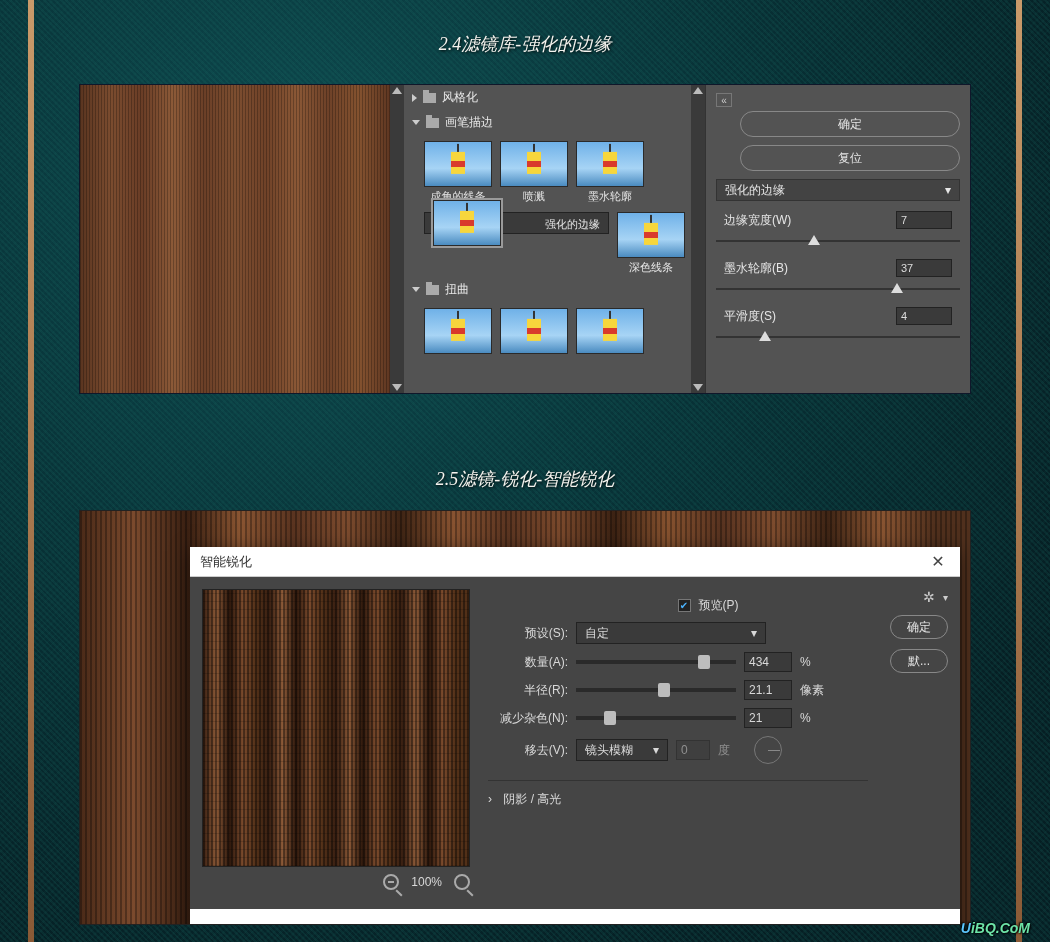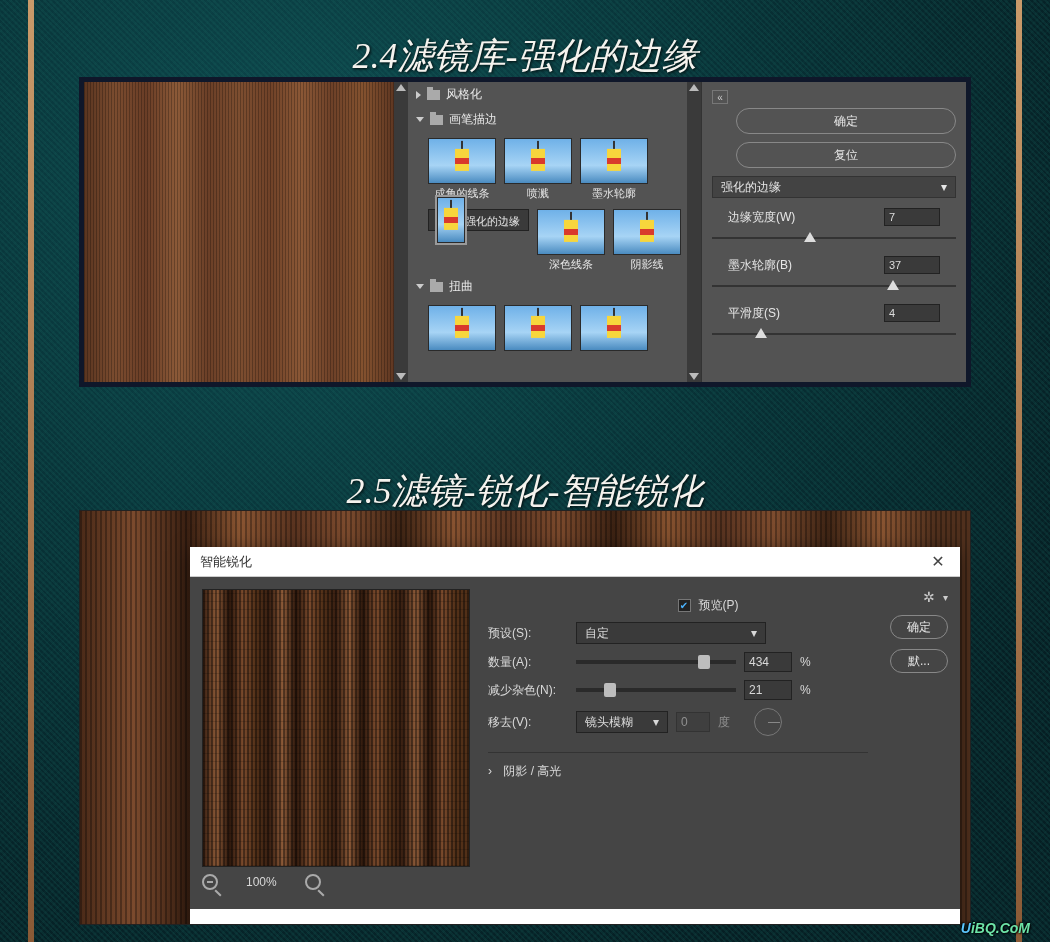--- a/index.html
+++ b/index.html
@@ -1,22 +1,22 @@
 <!DOCTYPE html>
 <html><head>
 <meta charset="utf-8">
 <style>
   *{box-sizing:border-box;margin:0;padding:0;font-family:"Microsoft YaHei","PingFang SC",Arial,sans-serif}
   body{width:1050px;height:942px;background:radial-gradient(ellipse at 30% 20%,#0d4a4f 0%,#083237 40%,#061f24 80%);position:relative;overflow:hidden}
   .bg-tex{position:absolute;inset:0;background:repeating-linear-gradient(45deg,rgba(30,120,110,0.15) 0 2px,transparent 2px 4px),repeating-linear-gradient(-45deg,rgba(20,90,85,0.1) 0 2px,transparent 2px 5px)}
   .frame{position:absolute;top:0;bottom:0;width:6px;background:linear-gradient(180deg,#c99a6a,#8a5a36)}
   .frame.left{left:28px}.frame.right{right:28px}
-  .section-title{position:absolute;left:0;right:0;text-align:center;font-size:36px;font-family:"SimSun",serif;font-style:italic;color:#f5f3ee;text-shadow:1px 1px 3px rgba(0,0,0,.9)}
+  .section-title{position:absolute;left:0;right:0;text-align:center;font-size:18px;font-family:"SimSun",serif;font-style:italic;color:#f5f3ee;text-shadow:1px 1px 3px rgba(0,0,0,.9)}
   .t1{top:32px}.t2{top:467px}
-  .panel1{position:absolute;left:79px;top:77px;width:892px;height:310px;background:#be185d;border:5px solid #0f172a;display:flex}
+  .panel1{position:absolute;left:79px;top:84px;width:892px;height:310px;background:#be185d;border:1px solid #0f172a;display:flex}
   .preview{width:310px;height:100%;background:linear-gradient(90deg,#5a3520 0%,#7b4c2f 10%,#6a3d26 20%,#8c5a38 30%,#6b3f27 40%,#7d4e30 50%,#704228 60%,#8b5836 70%,#6e4128 80%,#84522f 90%,#5f3722 100%);position:relative;overflow:hidden}
   .preview::after{content:"";position:absolute;inset:0;background:repeating-linear-gradient(90deg,rgba(0,0,0,.25) 0 1px,transparent 1px 3px)}
   .scroll-col{width:14px;height:100%;background:#3a3a3a;display:flex;flex-direction:column;align-items:center}
   .tri{width:0;height:0;border-left:5px solid transparent;border-right:5px solid transparent}
   .tri.up{border-bottom:7px solid #bbb;margin-top:2px}
   .tri.down{border-top:7px solid #bbb;margin-bottom:2px}
   .filter-tree{flex:1;height:100%;background:#535353;overflow:hidden}
   .tree-head{padding:4px 8px;color:#e8e8e8;font-size:12px;display:flex;align-items:center;gap:6px}
   .caret{display:inline-block;width:0;height:0}
   .caret.right{border-top:4px solid transparent;border-bottom:4px solid transparent;border-left:5px solid #ccc}
@@ -27,41 +27,41 @@
   .thumb{width:68px;text-align:center}
   .thumb-img{width:68px;height:46px;background:linear-gradient(180deg,#6fb1e8 0%,#a7d4f5 60%,#4a8bc0 100%);position:relative;border:1px solid #2a2a2a;overflow:hidden}
   .thumb.sel .thumb-img{outline:2px solid #9a9a9a}
   .buoy{position:absolute;left:50%;top:50%;transform:translate(-50%,-55%);width:14px;height:22px;background:linear-gradient(180deg,#f7d63c 0 40%,#d93a2c 40% 70%,#f7d63c 70%)}
   .buoy::before{content:"";position:absolute;left:50%;top:-8px;transform:translateX(-50%);width:2px;height:8px;background:#333}
   .thumb-label{font-size:11px;color:#e6e6e6;margin-top:2px;white-space:nowrap}
   .settings{width:265px;height:100%;background:#535353;border-left:1px solid #333;padding:8px 10px;color:#e6e6e6;font-size:12px;position:relative}
   .collapse-btn{width:16px;height:14px;border:1px solid #777;color:#ccc;font-size:10px;display:flex;align-items:center;justify-content:center;margin-bottom:4px}
   .pill{width:220px;height:26px;border:1px solid #888;border-radius:14px;display:flex;align-items:center;justify-content:center;margin:4px 0 8px auto}
   .dd{width:100%;height:22px;background:#434343;border:1px solid #333;display:flex;align-items:center;justify-content:space-between;padding:0 8px;margin:6px 0 10px}
-  .row{display:flex;align-items:center;justify-content:space-between;margin:6px 16px 2px}
+  .row{display:flex;align-items:center;justify-content:space-between;margin:6px 8px 2px}
   .num{width:56px;height:18px;background:#3a3a3a;border:1px solid #222;color:#ddd;font-size:11px;padding:0 4px;display:flex;align-items:center}
   .slider{position:relative;height:16px;margin:4px 0 10px}
   .slider::before{content:"";position:absolute;left:0;right:0;top:50%;height:2px;background:#333;transform:translateY(-50%)}
   .knob{position:absolute;top:2px;width:0;height:0;border-left:6px solid transparent;border-right:6px solid transparent;border-bottom:10px solid #ddd;transform:translateX(-50%)}
   .panel2{position:absolute;left:79px;top:510px;width:892px;height:415px;background:linear-gradient(90deg,#4a2a18 0%,#7b4a2d 6%,#3a2012 12%,#8a5532 18%,#5a3420 24%,#7c4b2e 30%,#3e2414 36%,#885331 42%,#5b3521 48%,#7a492c 54%,#3c2213 60%,#86522f 66%,#583320 72%,#7d4c2e 78%,#3f2515 84%,#8a5532 90%,#50301d 96%);border:1px solid #222;overflow:hidden}
   .panel2::after{content:"";position:absolute;inset:0;background:repeating-linear-gradient(90deg,rgba(0,0,0,.3) 0 2px,transparent 2px 5px)}
   .dialog{position:absolute;left:110px;top:36px;width:770px;height:397px;background:#fff;z-index:2;box-shadow:0 4px 18px rgba(0,0,0,.5)}
   .dlg-title{height:30px;display:flex;align-items:center;justify-content:space-between;padding:0 10px;font-size:13px;color:#333;border-bottom:1px solid #ccc}
   .close-x{width:24px;height:24px;display:flex;align-items:center;justify-content:center;font-size:16px;color:#444}
   .dlg-body{height:332px;background:#454545;display:flex;padding:12px;gap:14px;color:#d8d8d8;font-size:12px}
   .preview2{width:268px;display:flex;flex-direction:column}
   .pv-img{flex:1;background:linear-gradient(90deg,#3a2012 0%,#8a5836 5%,#2e180c 10%,#7a4a2c 15%,#523018 20%,#3a2012 25%,#8c5a38 30%,#2e180c 35%,#7a4a2c 40%,#523018 45%,#3a2012 50%,#8a5836 55%,#2e180c 60%,#7a4a2c 65%,#523018 70%,#3a2012 75%,#8c5a38 80%,#2e180c 85%,#7a4a2c 90%,#523018 95%);border:1px solid #222;position:relative;overflow:hidden}
   .pv-img::after{content:"";position:absolute;inset:0;background:repeating-linear-gradient(90deg,rgba(0,0,0,.4) 0 2px,transparent 2px 4px),repeating-linear-gradient(0deg,rgba(0,0,0,.15) 0 1px,transparent 1px 8px)}
-  .zoom-bar{height:30px;display:flex;align-items:center;justify-content:flex-start;gap:28px}
+  .zoom-bar{height:30px;display:flex;align-items:center;justify-content:flex-end;gap:12px}
   .mag{width:16px;height:16px;border:2px solid #aaa;border-radius:50%;position:relative}
   .mag::after{content:"";position:absolute;right:-6px;bottom:-6px;width:8px;height:2px;background:#aaa;transform:rotate(45deg)}
   .mag.minus::before{content:"";position:absolute;left:3px;top:5px;width:6px;height:2px;background:#aaa}
   .controls{flex:1;padding:0 4px}
   .ctrl-row{display:flex;align-items:center;gap:8px;margin:8px 0}
-  .lbl{width:80px;text-align:left;flex-shrink:0}
+  .lbl{width:80px;text-align:right;flex-shrink:0}
   .chk{width:13px;height:13px;background:#222;border:1px solid #777;display:flex;align-items:center;justify-content:center;color:#4cb4ff;font-size:10px}
   .sel{height:22px;background:#3a3a3a;border:1px solid #222;display:flex;align-items:center;justify-content:space-between;padding:0 8px;flex:1;max-width:190px}
   .track{flex:1;height:4px;background:#2a2a2a;position:relative;max-width:160px}
   .track .k2{position:absolute;top:-5px;width:12px;height:14px;background:#bdbdbd;border-radius:2px;transform:translateX(-50%)}
   .val{width:48px;height:20px;background:#3a3a3a;border:1px solid #222;padding:0 4px;display:flex;align-items:center}
   .unit{width:28px}
   .dial{width:28px;height:28px;border:1px solid #777;border-radius:50%;position:relative;background:#454545}
   .dial::after{content:"";position:absolute;left:50%;top:50%;width:12px;height:1px;background:#888;transform-origin:left;transform:rotate(0deg)}
   .btns{width:62px;display:flex;flex-direction:column;gap:10px;align-items:flex-end}
   .gear{width:14px;height:14px;color:#ccc;font-size:14px;margin-bottom:2px}
@@ -120,26 +120,20 @@
             <div class="buoy"></div>
           </div>
           <div class="thumb-label">强化的边缘</div>
         </div>
       <div class="thumb">
           <div class="thumb-img">
             <div class="buoy"></div>
           </div>
           <div class="thumb-label">深色线条</div>
         </div>
-      <div class="thumb">
-          <div class="thumb-img">
-            <div class="buoy"></div>
-          </div>
-          <div class="thumb-label">阴影线</div>
-        </div>
     </div>
     <div class="tree-head">
         <span class="caret down"></span>
         <span class="folder"></span>
         <span>扭曲</span>
       </div>
     <div class="thumbs">
       <div class="thumb">
           <div class="thumb-img">
             <div class="buoy"></div>
@@ -225,20 +219,28 @@
         </div>
         <div class="ctrl-row">
           <span class="lbl">数量(A):</span>
           <div class="track">
               <div class="k2" style="left:80%"></div>
             </div>
           <span class="val">434</span>
           <span class="unit">%</span>
         </div>
         <div class="ctrl-row">
+          <span class="lbl">半径(R):</span>
+          <div class="track">
+              <div class="k2" style="left:55%"></div>
+            </div>
+          <span class="val">21.1</span>
+          <span class="unit">像素</span>
+        </div>
+        <div class="ctrl-row">
           <span class="lbl">减少杂色(N):</span>
           <div class="track">
               <div class="k2" style="left:21%"></div>
             </div>
           <span class="val">21</span>
           <span class="unit">%</span>
         </div>
         <div class="ctrl-row">
           <span class="lbl">移去(V):</span>
           <div class="sel" style="max-width:92px">

